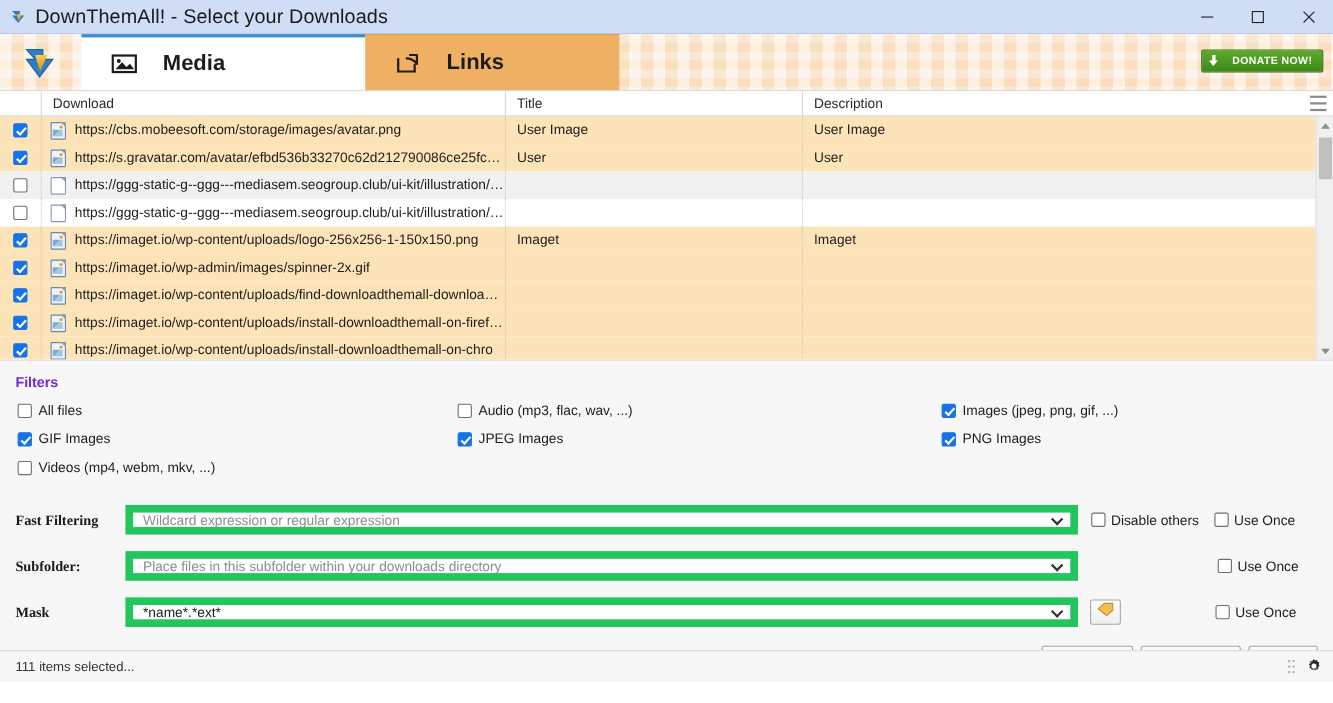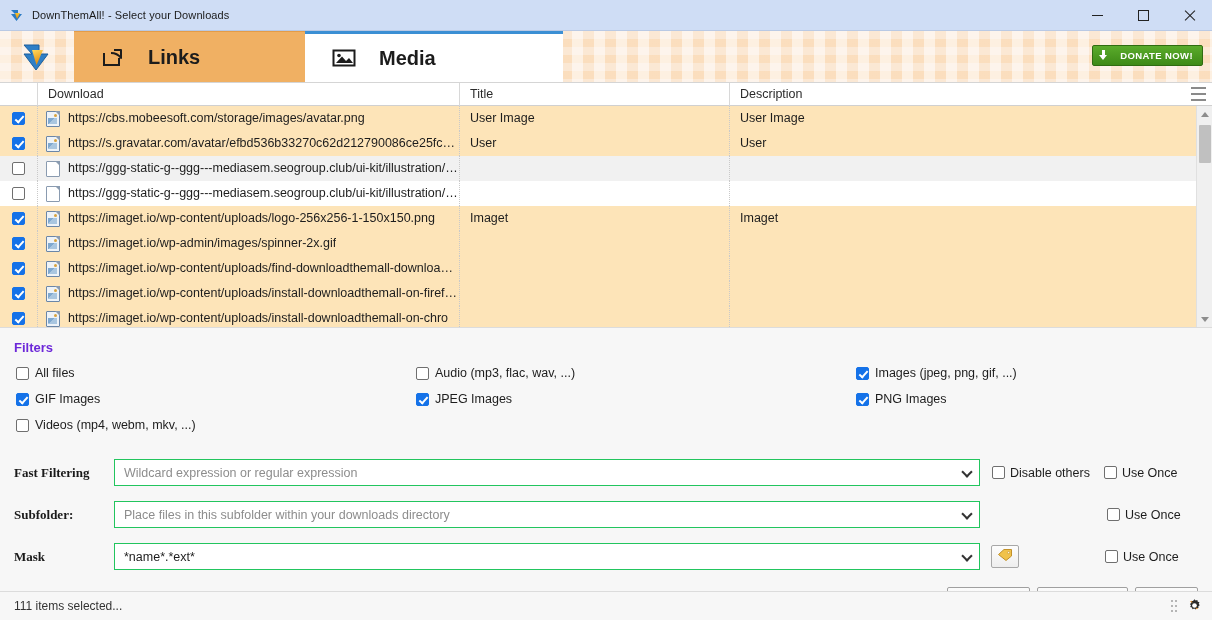--- a/index.html
+++ b/index.html
@@ -19,21 +19,21 @@
     align-items: center;
     border-bottom: 1px solid #b9c9e4;
     position: relative;
   }
   .tb-logo {
     width: 16px; height: 16px;
     margin-left: 9px; margin-right: 7px;
     position: relative;
   }
   .tb-title {
-    font-size: 11px;
+    font-size: 18px;
     color: #1a1a1a;
     letter-spacing: .1px;
   }
   .wincontrols {
     position: absolute; right: 0; top: 0;
     height: 31px; display: flex;
   }
   .wc {
     width: 46px; height: 31px;
     display: flex; align-items: center; justify-content: center;
@@ -264,21 +264,21 @@
     height: 27px;
     margin-top: 15px;
     padding-left: 14px;
   }
   .flabel {
     width: 100px;
     font-size: 13px; font-weight: bold; color: #1a1a1a; font-family: Liberation Serif, serif;
   }
   .fselect {
     height: 27px;
-    border: 1px solid #22c55e;
+    border: 7px solid #22c55e;
     background: #fff;
     display: flex; align-items: center;
     padding: 0 0 0 9px;
     position: relative;
     font-size: 12.5px;
     flex: none;
   }
   .fselect .txt { color: #8d8d8d; }
   .fselect .txt.filled { color: #1d1d1d; }
   .fselect .chev {
@@ -383,39 +383,39 @@
         <defs>
             <linearGradient id="g2" x1="0" y1="0" x2="0.3" y2="1">
           <stop offset="0" stop-color="#ffd95e"></stop>
               <stop offset="1" stop-color="#e08a0e"></stop>
         </linearGradient>
           </defs>
       </svg>
     </span>
   </div>
 
-  <div class="tab links">
-    <span class="tab-ico">
-      <svg width="22" height="20" viewBox="0 0 22 20">
-        <path d="M2 6 L2 18 L17 18 L17 11" fill="none" stroke="#1c1c1c" stroke-width="2"></path>
-        <path d="M9 6 C13 6 16 7 19 11 L19 3 L12 3" fill="none" stroke="#1c1c1c" stroke-width="2" stroke-linejoin="round"></path>
-      </svg>
-    </span>
-    <span>Links</span>
-  </div>
-
   <div class="tab media">
     <span class="tab-ico">
       <svg width="24" height="20" viewBox="0 0 24 20">
         <rect x="1.5" y="2.5" width="21" height="15" fill="#ffffff" stroke="#1c1c1c" stroke-width="2"></rect>
         <circle cx="7" cy="7.5" r="1.8" fill="#1c1c1c"></circle>
         <path d="M4 15 L10 8.5 L14 13 L17 10 L21 15 Z" fill="#1c1c1c"></path>
       </svg>
     </span>
     <span>Media</span>
+  </div>
+
+  <div class="tab links">
+    <span class="tab-ico">
+      <svg width="22" height="20" viewBox="0 0 22 20">
+        <path d="M2 6 L2 18 L17 18 L17 11" fill="none" stroke="#1c1c1c" stroke-width="2"></path>
+        <path d="M9 6 C13 6 16 7 19 11 L19 3 L12 3" fill="none" stroke="#1c1c1c" stroke-width="2" stroke-linejoin="round"></path>
+      </svg>
+    </span>
+    <span>Links</span>
   </div>
 
   <div class="donate">
     <span class="dl-arrow"></span>
     <span>DONATE NOW!</span>
   </div>
 </div>
 
 <div class="table-wrap">
   <div class="thead">

